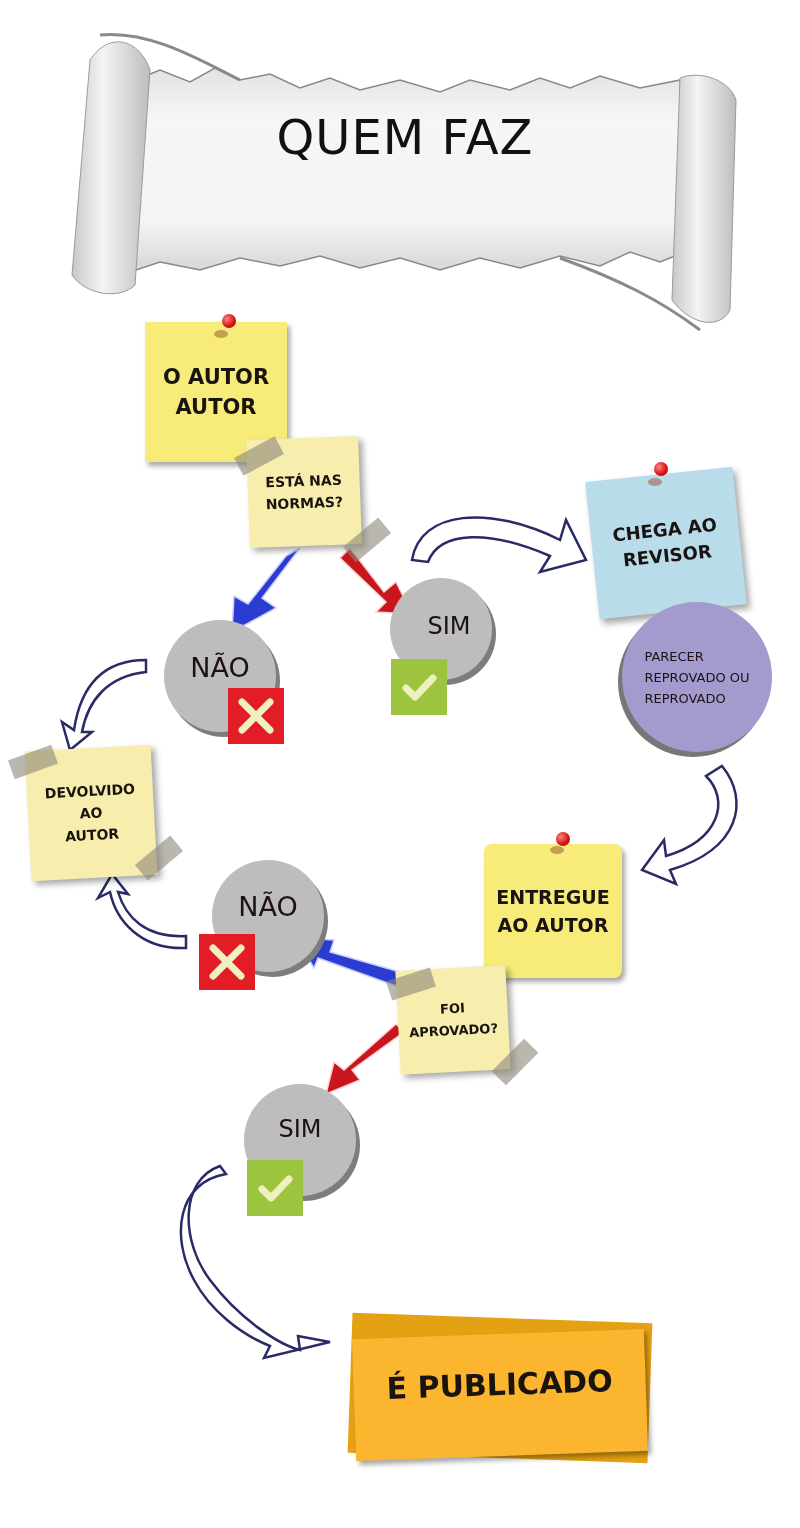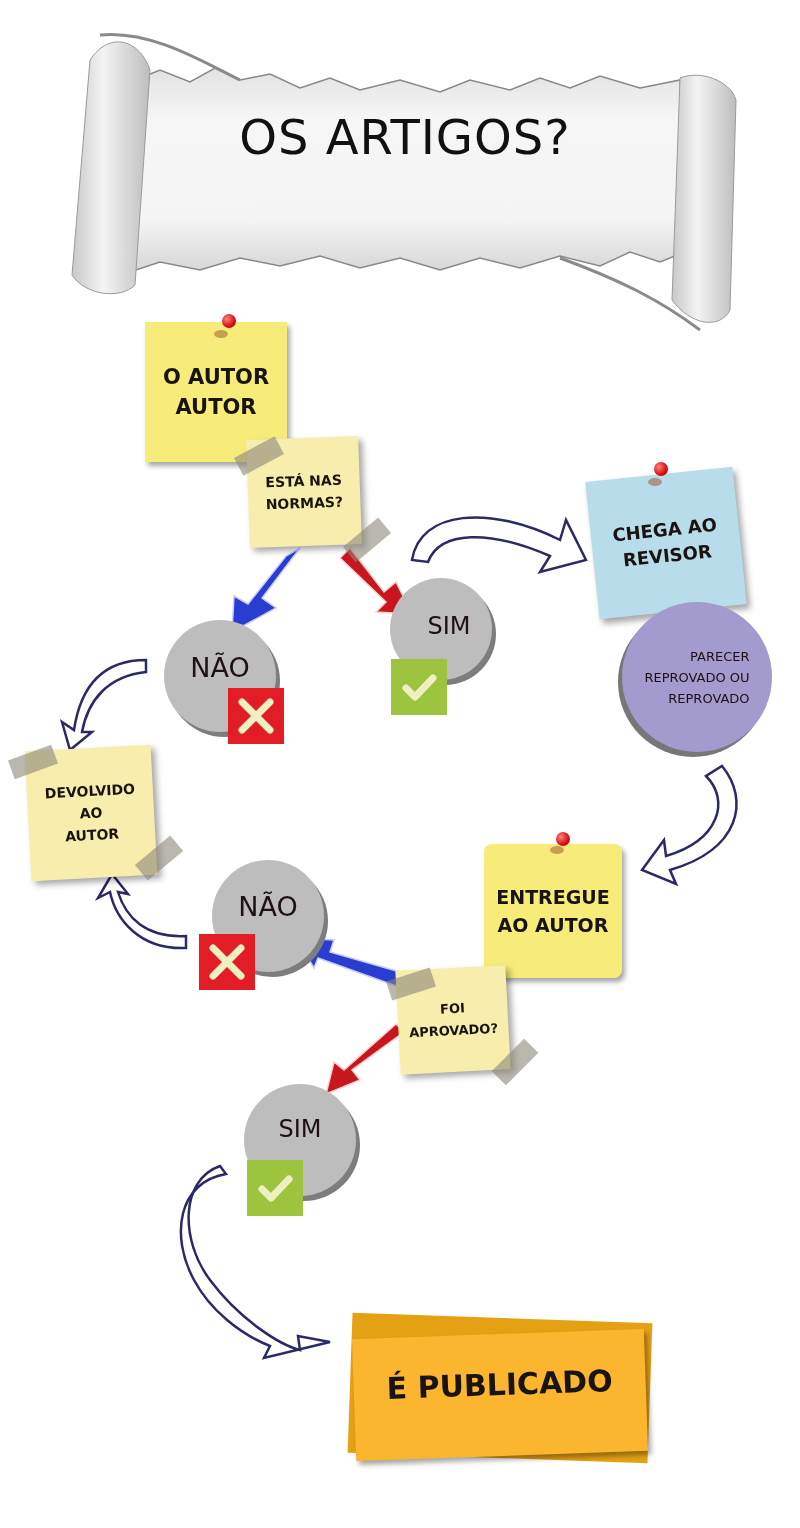--- a/index.html
+++ b/index.html
@@ -57,21 +57,21 @@
   <path d="M130,82 L160,70 L190,82 L215,68 L240,80 L270,74 L300,88 L330,78 L360,90 L400,80 L440,92 L470,80 L510,90 L540,78 L570,88 L600,76 L640,88 L680,80
            L690,250 L660,262 L630,252 L600,266 L560,256 L520,268 L480,258 L440,270 L400,258 L360,268 L320,256 L280,266 L240,258 L200,270 L160,262 L130,272 Z" fill="url(#paperGrad)" stroke="#888" stroke-width="1.5"></path>
 
   <path d="M90,60 C110,30 140,40 150,70 L135,285 C120,300 85,295 72,275 Z" fill="url(#rollGrad)" stroke="#9a9a9a" stroke-width="1"></path>
 
   <path d="M680,78 C700,70 730,80 736,100 L730,310 C720,330 690,325 672,300 Z" fill="url(#rollGrad)" stroke="#9a9a9a" stroke-width="1"></path>
   <path d="M100,35 C150,30 200,60 240,80" fill="none" stroke="#8a8a8a" stroke-width="3"></path>
   <path d="M560,258 C620,280 660,300 700,330" fill="none" stroke="#8a8a8a" stroke-width="3"></path>
 </svg>
 <div class="abs title">
-  <div>OS ARTIGOS?</div>
+  <div>QUEM FAZ</div>
 </div>
 
 <svg class="layer" viewBox="0 0 800 1528">
 
   <g>
     <path d="M300,548 L262,598 L276,608 L232,632 L234,596 L248,604 L286,556 Z" fill="#2b3dd0" stroke="#c8ccff" stroke-width="1.5"></path>
   </g>
 
   <g>
     <path d="M350,548 L384,592 L396,582 L412,614 L376,612 L386,602 L340,558 Z" fill="#c8161e" stroke="#ffd0d0" stroke-width="1.5"></path>
@@ -144,21 +144,21 @@
 
 <div class="note note-blue" style="left:592px; top:474px; width:148px; height:138px; font-size:18px; line-height:26px; transform:rotate(-6deg);">
   <div>
     <span>CHEGA AO</span>
     <span>REVISOR</span>
   </div>
 </div>
 <div class="pin-shadow" style="left:648px; top:478px;"></div>
 <div class="pin-head" style="left:654px; top:462px;"></div>
 
-<div class="circle circle-purple" style="left:622px; top:602px; width:150px; height:150px; font-size:13px; line-height:21px; text-align:right;">
+<div class="circle circle-purple" style="left:622px; top:602px; width:150px; height:150px; font-size:13px; line-height:21px; text-align:left;">
   <div>
     <span style="display:block;">PARECER</span>
     <span style="display:block;">REPROVADO OU</span>
     <span style="display:block;">REPROVADO</span>
   </div>
 </div>
 
 <div class="note note-paper" style="left:28px; top:748px; width:126px; height:130px; font-size:14px; line-height:22px; transform:rotate(-3deg);">
   <div>
     <span>DEVOLVIDO</span>

